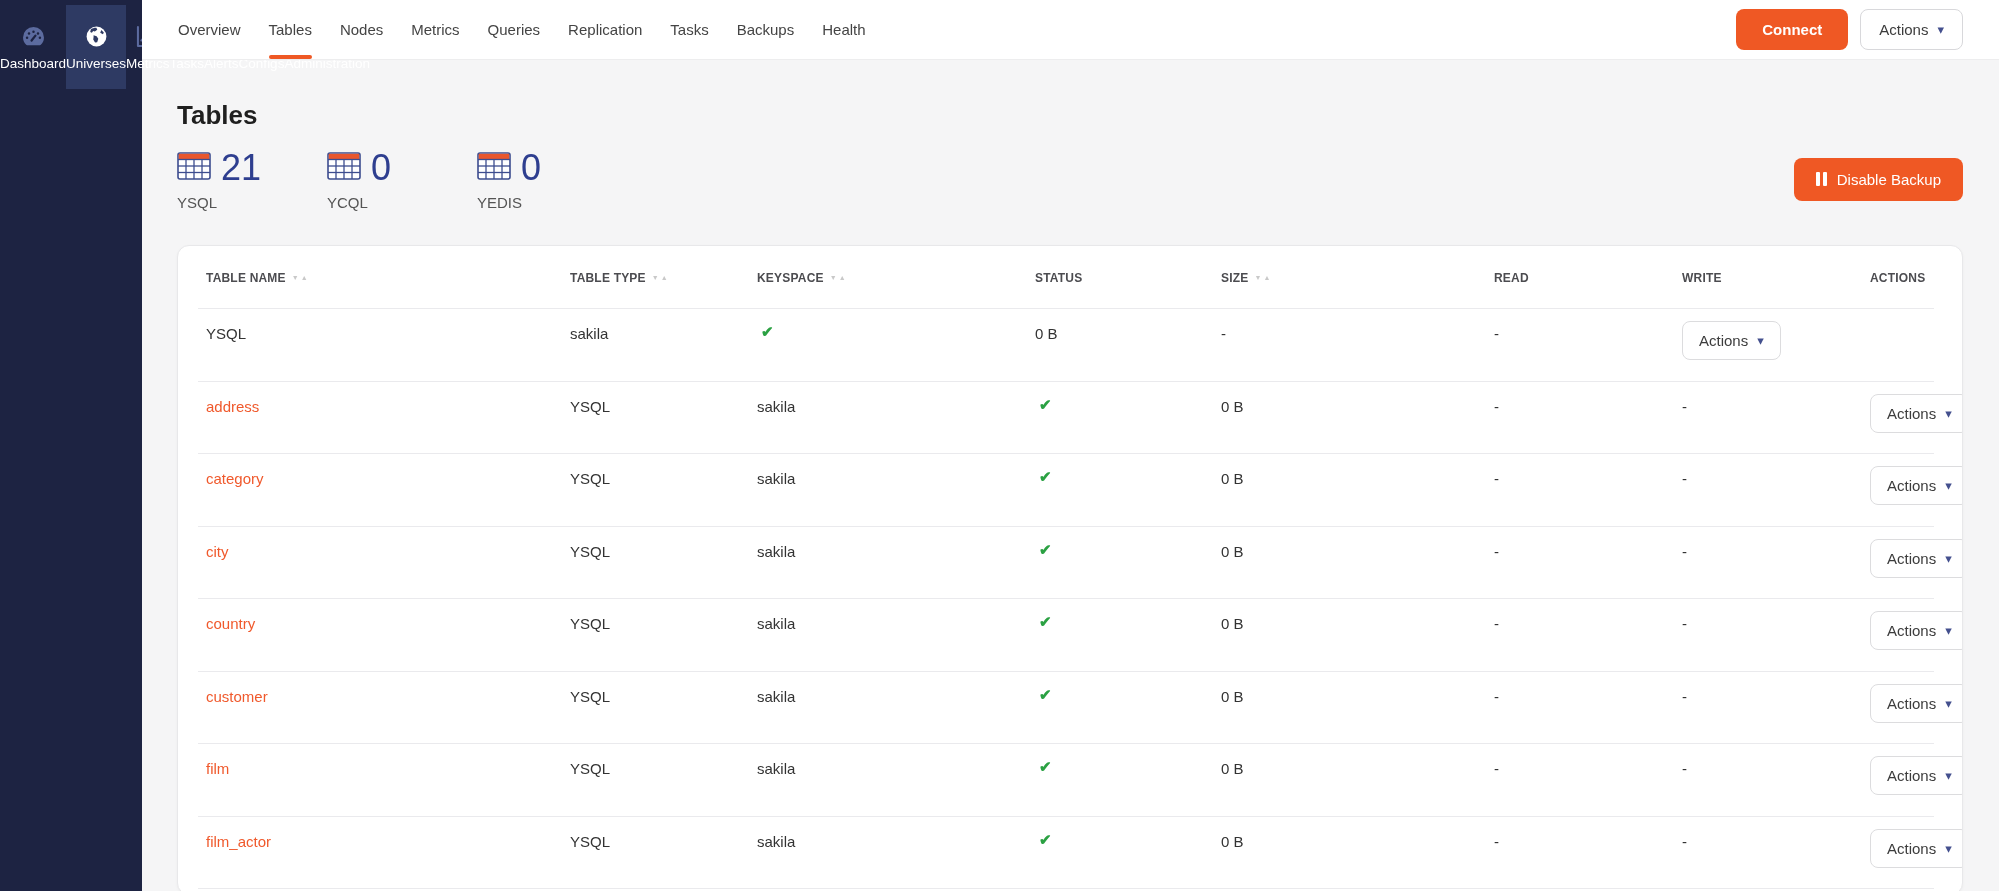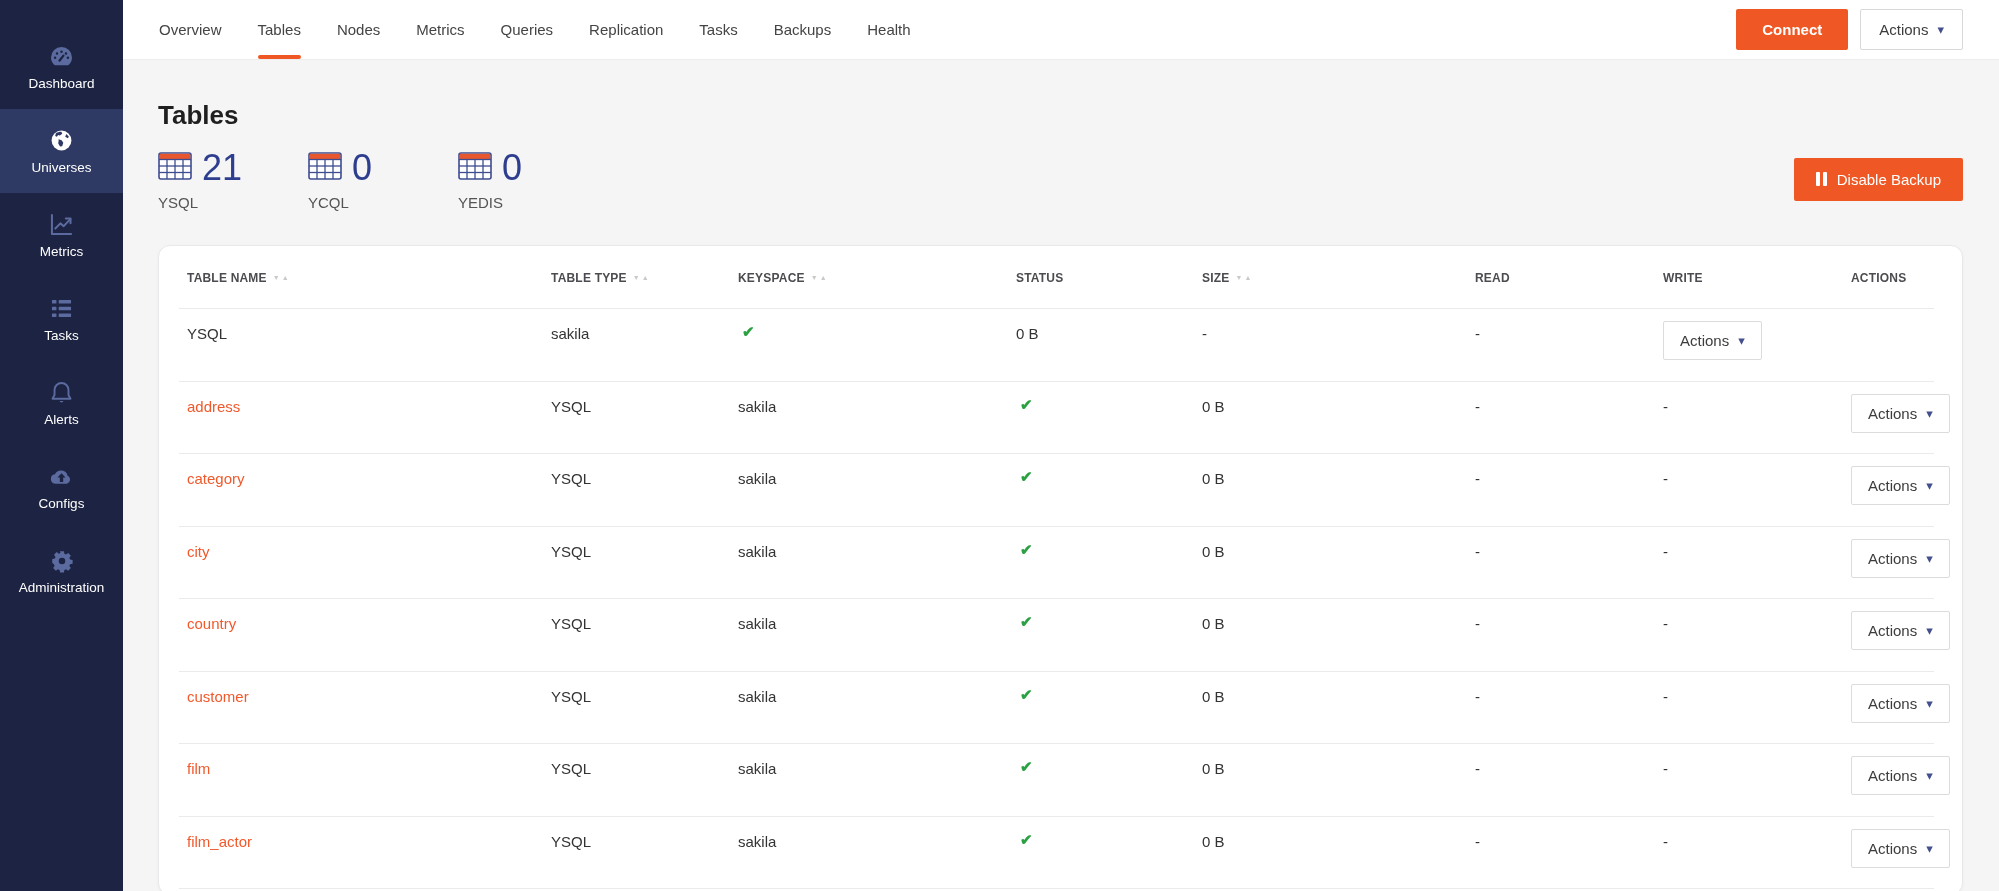--- a/index.html
+++ b/index.html
@@ -7,49 +7,49 @@
   body {
     font-family:"Liberation Sans", sans-serif;
     background:#F5F5F6;
     overflow:hidden;
     color:#333;
   }
   .app { display:flex; width:1999px; height:891px; }
 
   
   .sidebar {
-    width:123px; height:891px; background:#1D2342;
-    display:flex; flex-direction:column; padding-top:25px; flex-shrink:0;
+    width:142px; height:891px; background:#1D2342;
+    display:flex; flex-direction:row; padding-top:5px; flex-shrink:0;
   }
   .side-item {
     height:84px; display:flex; flex-direction:column; align-items:center;
     justify-content:center; gap:6px; cursor:pointer;
   }
   .side-item.active { background:#2E3A63;align-items:center; }
   .side-item .icon { color:#5C6B9F; height:27px; display:flex; align-items:center; }
   .side-item.active .icon { color:#FFFFFF; }
   .side-item .side-label { color:#FFFFFF; font-size:13.5px; }
 
   
   .main { flex:1; display:flex; flex-direction:column; min-width:0; }
   .topnav {
     height:60px; background:#fff; border-bottom:1px solid #EDEDEE;
     display:flex; align-items:stretch; padding:0 36px; flex-shrink:0;
   }
-  .tabs { display:flex; gap:36px; }
+  .tabs { display:flex; gap:28px; }
   .tab {
     position:relative; display:flex; align-items:center;
     font-size:15px; color:#444; cursor:pointer; white-space:nowrap;
   }
   .tab.active::after {
     content:""; position:absolute; left:0; right:0; bottom:0; height:4px;
     background:#EF5824; border-radius:2px;
   }
   .nav-buttons { margin-left:auto; display:flex; align-items:center; gap:12px; }
-  .btn { border-radius:2px; font-size:15px; cursor:pointer; border:none; display:inline-flex; align-items:center; }
+  .btn { border-radius:8px; font-size:15px; cursor:pointer; border:none; display:inline-flex; align-items:center; }
   .btn-connect { background:#EF5824; color:#fff; font-weight:600; padding:12px 26px; }
   .btn-outline {
     background:#fff; border:1px solid #D8D8DB; color:#3C3C3C; padding:11px 18px; gap:9px;
   }
   .caret { font-size:13px; color:#44508E; line-height:1; }
 
   
   .content { padding:40px 36px 0 35px; flex:1; }
   .page-title { font-size:26px; font-weight:700; color:#1F1F1F; }
   .stats-row { display:flex; align-items:center; margin-top:16px; }

